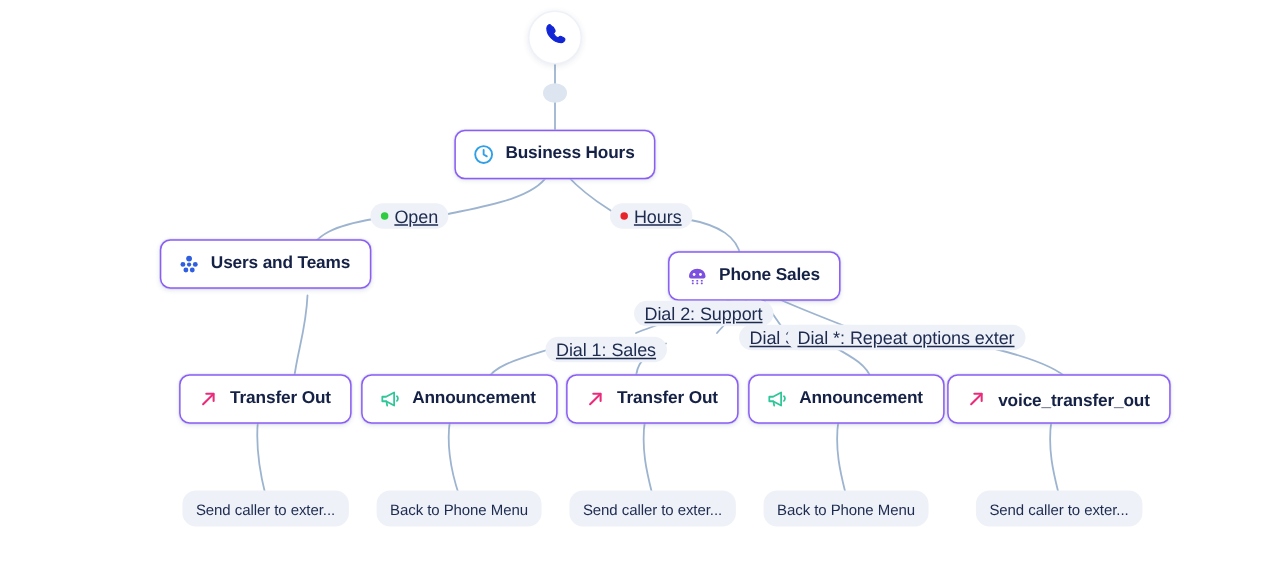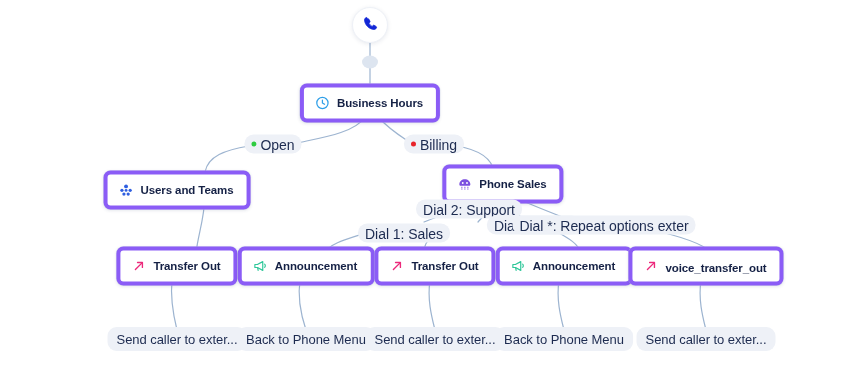--- a/index.html
+++ b/index.html
@@ -27,21 +27,21 @@
     pointer-events: none;
   }
 
   
   .node {
     position: absolute;
     display: flex;
     align-items: center;
     gap: 7px;
     background: #ffffff;
-    border: 4px solid #8b5cf6;
+    border: 1px solid #8b5cf6;
     border-radius: 7px;
     box-shadow: 0 1px 3px rgba(30, 45, 90, 0.10), 0 0 0 0.5px rgba(210,218,235,0.5);
     padding: 8px 13px 8px 11px;
     white-space: nowrap;
     transform: translate(-50%, -50%);
     box-sizing: border-box;
   }
   .node .label {
     font-size: 11.5px;
     font-weight: bold;
@@ -88,43 +88,44 @@
     display: flex;
     align-items: center;
     gap: 4px;
     background: #eef1f7;
     border-radius: 9px;
     padding: 2.5px 7px;
     transform: translate(-50%, -50%);
     white-space: nowrap;
   }
   .pill .ptext {
-    font-size: 14px;
+    font-size: 12px;
     color: #1d2b50;
     line-height: 1;
     letter-spacing: -0.05px;
+    text-decoration: underline;
   }
   .pill .dot {
     width: 5px;
     height: 5px;
     border-radius: 50%;
     flex: 0 0 5px;
   }
 
   
   .term {
     position: absolute;
     background: #eef1f7;
     border-radius: 9px;
     padding: 3px 9px;
     transform: translate(-50%, -50%);
     white-space: nowrap;
   }
   .term .ttext {
-    font-size: 13px;
+    font-size: 10px;
     color: #1d2b50;
     line-height: 1;
     letter-spacing: -0.05px;
   }
 </style>
 </head>
 <body>
 
 <div id="canvas">
 
@@ -164,21 +165,21 @@
   <div id="nodes-layer">
       <div class="node" style="left: 370px; top: 103px;">
         <span class="icon">
           <svg width="15" height="15" viewBox="0 0 24 24" fill="none">
             <circle cx="12" cy="12" r="9" stroke="#2f9fe8" stroke-width="2"></circle>
             <path d="M12 7.2 V12 L15.4 14" stroke="#2f9fe8" stroke-width="2" stroke-linecap="round" stroke-linejoin="round"></path>
           </svg>
         </span>
         <span class="label">Business Hours</span>
       </div>
-      <div class="node" style="left: 177px; top: 190px; align-items: center;">
+      <div class="node" style="left: 177px; top: 176px; align-items: center;">
         <span class="icon">
           <svg width="15" height="15" viewBox="0 0 24 24" fill="#2f5fe0">
             <circle cx="12" cy="6.2" r="3.1"></circle>
             <circle cx="5.4" cy="12.4" r="2.6"></circle>
             <circle cx="18.6" cy="12.4" r="2.6"></circle>
             <circle cx="8.6" cy="18.4" r="2.6"></circle>
             <circle cx="15.4" cy="18.4" r="2.6"></circle>
             <circle cx="12" cy="12.6" r="2.3"></circle>
           </svg>
         </span>
@@ -246,21 +247,21 @@
           </svg>
         </span>
         <span class="label">voice_transfer_out</span>
       </div>
       <div class="pill" style="left: 273px; top: 144px;">
         <span class="dot" style="background: rgb(46, 204, 64);"></span>
         <span class="ptext">Open</span>
       </div>
       <div class="pill" style="left: 434px; top: 144px;">
         <span class="dot" style="background: rgb(232, 36, 42);"></span>
-        <span class="ptext">Billing</span>
+        <span class="ptext">Hours</span>
       </div>
       <div class="pill" style="left: 404px; top: 225px; margin-top: 8px;">
         <span class="ptext">Dial 1: Sales</span>
       </div>
       <div class="pill" style="left: 469px; top: 209px;">
         <span class="ptext">Dial 2: Support</span>
       </div>
       <div class="pill" style="left: 534px; top: 225px;">
         <span class="ptext">Dial 3: Billing</span>
       </div>

